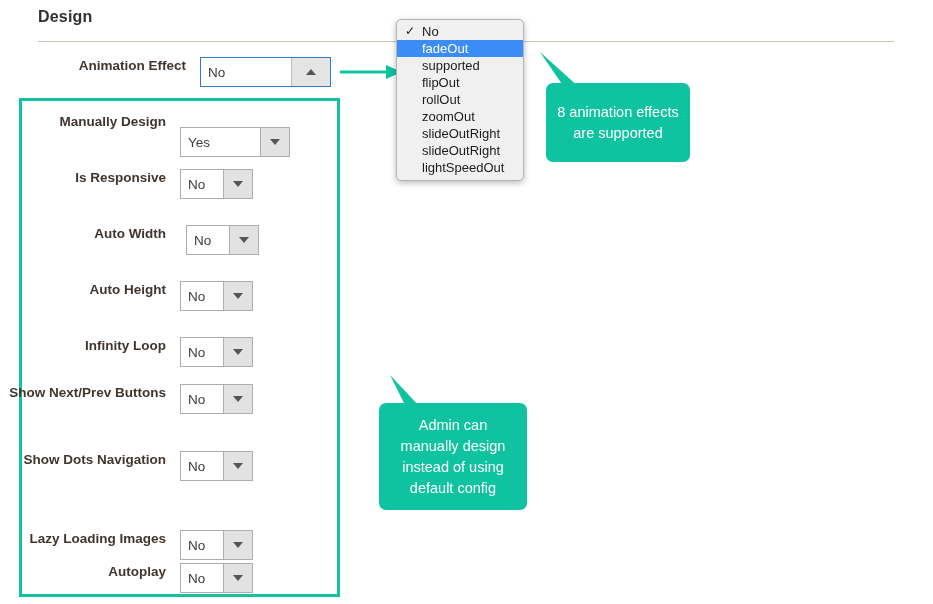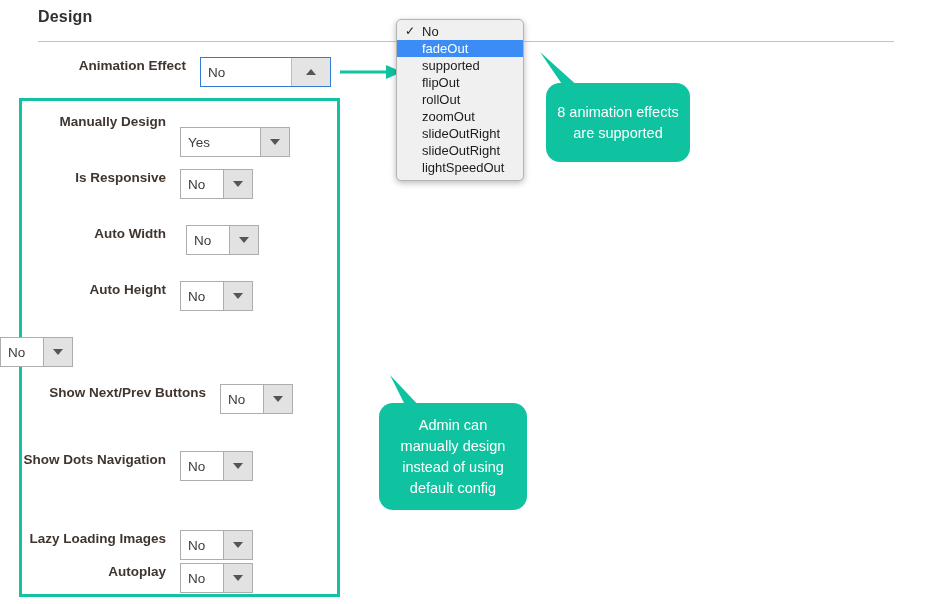--- a/index.html
+++ b/index.html
@@ -157,21 +157,21 @@
     left: 340px;
     top: 63px;
     width: 62px;
     height: 18px;
   }
 
   
   .callout {
     position: absolute;
     background: #0fc2a0;
-    border-radius: 14px;
+    border-radius: 7px;
     color: #ffffff;
     text-align: center;
     font-size: 14.5px;
     line-height: 21px;
     display: flex;
     align-items: center;
     justify-content: center;
     box-sizing: border-box;
     padding: 6px 10px;
   }
@@ -252,28 +252,29 @@
     <div class="form-row" style="top: 281px;">
       <div class="field-label">Auto Height</div>
       <div class="select narrow">
         <div class="select-value">No</div>
         <div class="select-arrow">
           <span class="tri down"></span>
         </div>
       </div>
     </div>
     <div class="form-row" style="top: 337px;">
-      <div class="select narrow">
-        <div class="select-value">No</div>
-        <div class="select-arrow">
-          <span class="tri down"></span>
-        </div>
-      </div>
-    </div>
-    <div class="form-row" style="top: 384px; padding-left: 40px;">
+      <div class="field-label">Infinity Loop</div>
+      <div class="select narrow">
+        <div class="select-value">No</div>
+        <div class="select-arrow">
+          <span class="tri down"></span>
+        </div>
+      </div>
+    </div>
+    <div class="form-row" style="top: 384px;">
       <div class="field-label">Show Next/Prev Buttons</div>
       <div class="select narrow">
         <div class="select-value">No</div>
         <div class="select-arrow">
           <span class="tri down"></span>
         </div>
       </div>
     </div>
     <div class="form-row" style="top: 451px;">
       <div class="field-label">Show Dots Navigation</div>

